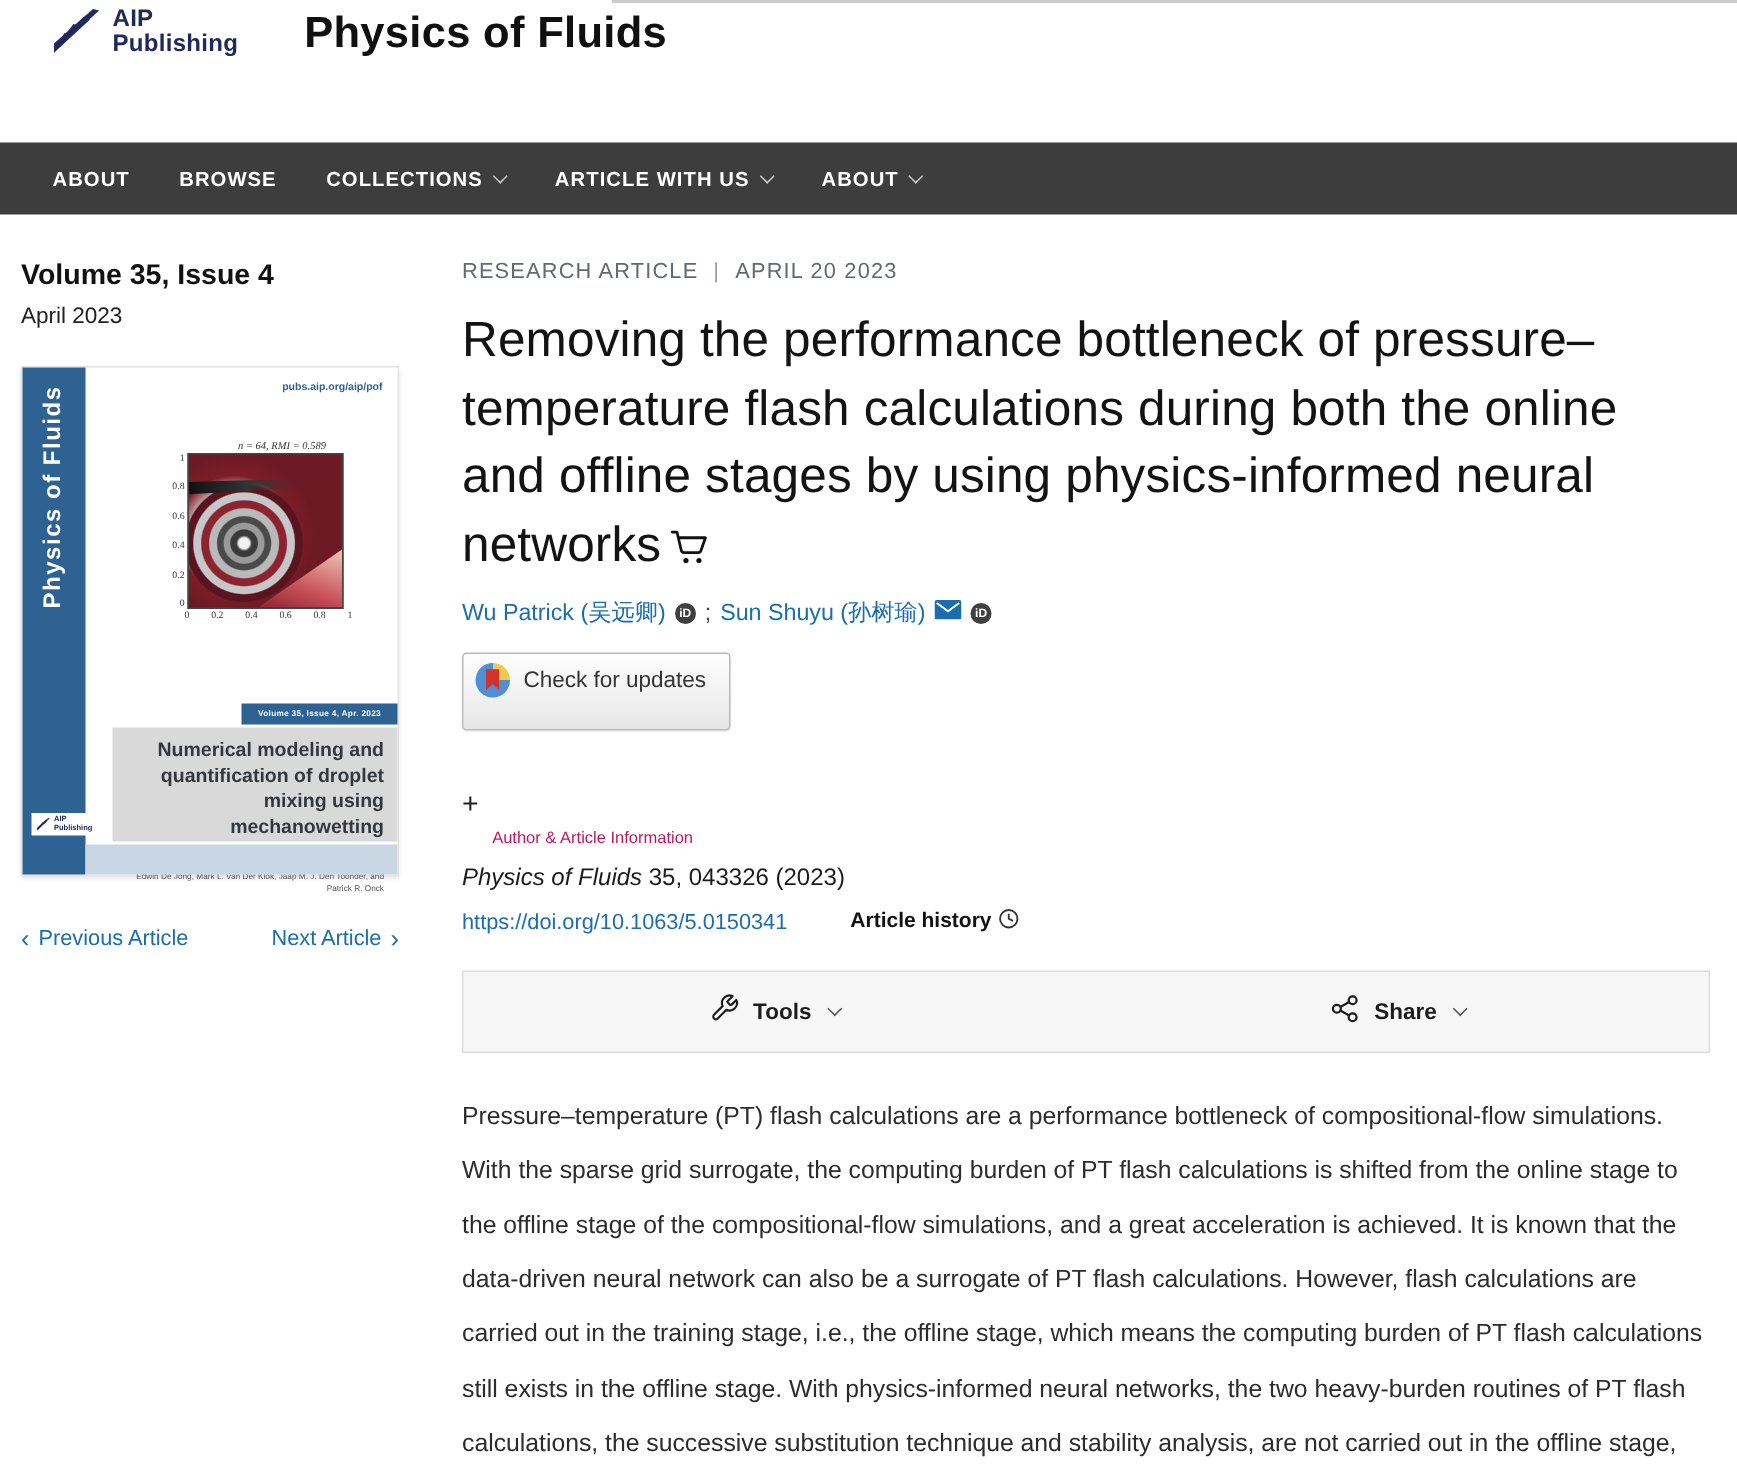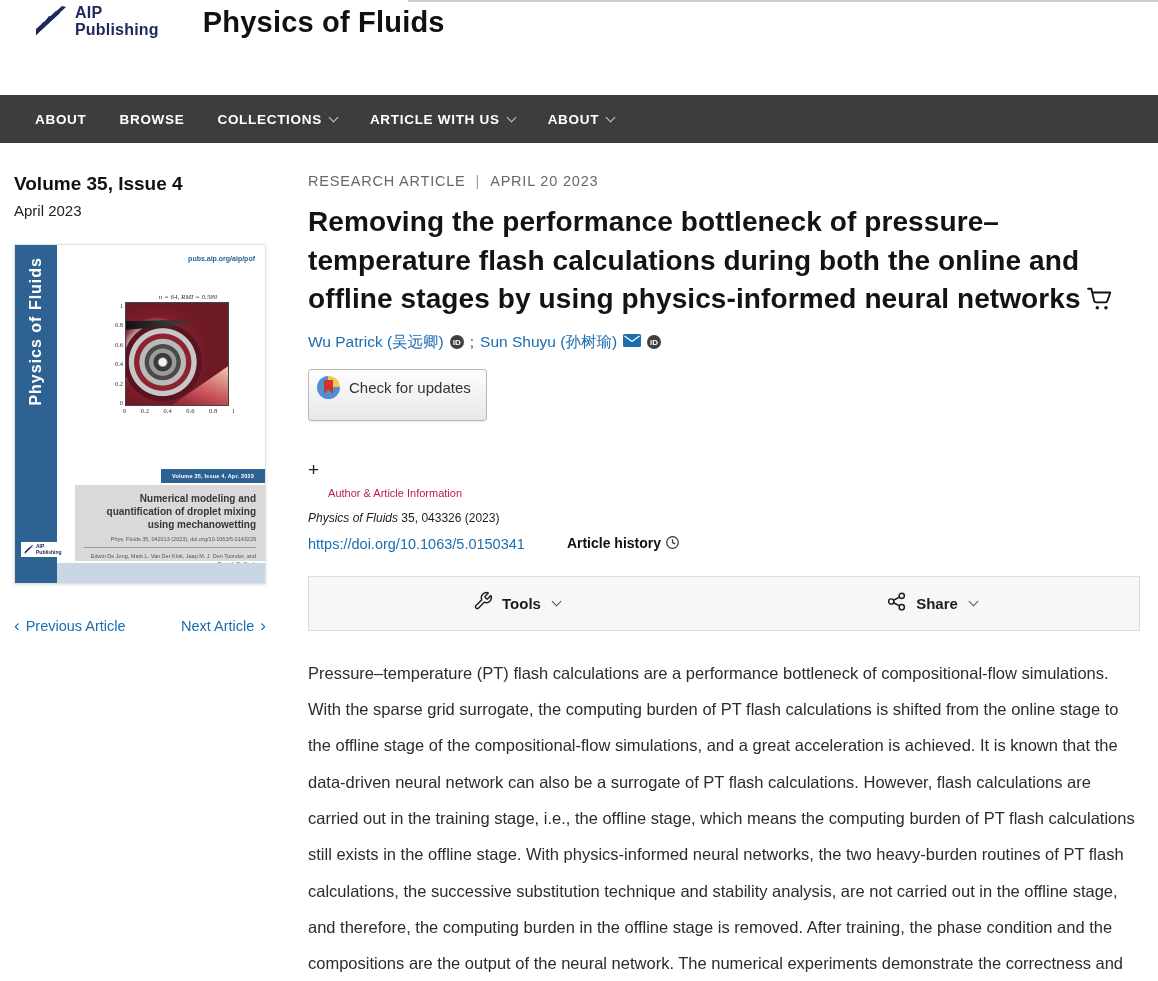--- a/index.html
+++ b/index.html
@@ -41,53 +41,53 @@
     background:
       radial-gradient(circle at 36% 58%, #f2f2f2 0 4%, #3a3a3a 6% 10%, #9a9a9a 11% 15%, #4a4a4a 16% 20%, #b9b9b9 21% 26%, #8c2330 27% 32%, #c7c7c7 33% 38%, #5a1420 39% 44%, transparent 45%),
       radial-gradient(circle at 30% 52%, #d9d9d9 0 30%, #7e1d29 44%, #6d1a24 60%),
       #6d1a24;
   }
   .plot-streak { position:absolute; left:0; top:16%; width:70%; height:10%; background:linear-gradient(90deg,#111 0%,#333 55%,transparent 100%); clip-path:polygon(0 20%,100% 0,100% 60%,0 100%); }
   .plot-wedge { position:absolute; right:0; bottom:0; width:55%; height:38%; background:linear-gradient(200deg,#f0c9b4 0%,#c8515a 60%,#8c2330 100%); clip-path:polygon(100% 0,100% 100%,0 100%); }
   .xticks { display:flex; justify-content:space-between; font-size:6.5px; color:#333; width:112px; margin-left:12px; margin-top:1px; }
   .issue-banner { position:absolute; right:0; top:224px; width:104px; height:14px; background:#2e6293; color:#fff; font-size:5.5px; font-weight:bold; display:flex; align-items:center; justify-content:center; letter-spacing:0.2px; }
   .featured-box { position:absolute; right:0; top:240px; left:60px; bottom:22px; background:#d9d9d9; padding:7px 9px 5px; text-align:right; }
-  .featured-title { font-size:10px; font-weight:bold; color:#33383d; line-height:1.3; }
+  .featured-title { font-size:13px; font-weight:bold; color:#33383d; line-height:1.3; }
   .featured-cite { font-size:5.5px; color:#555; margin-top:5px; }
   .featured-rule { border:none; border-top:1px solid #9a9a9a; margin:5px 0 4px; }
   .featured-authors { font-size:5.5px; color:#555; line-height:1.5; }
   .cover-strip { position:absolute; left:42px; right:0; bottom:0; height:20px; background:#c9d6e4; }
   .mini-logo { position:absolute; left:6px; bottom:26px; background:#fff; padding:2px 3px; display:flex; align-items:center; gap:2px; color:#20295c; }
   .mini-logo-text { font-size:5px; font-weight:bold; line-height:1.1; }
 
   .pn-links { margin-top:32px; width:252px; display:flex; justify-content:space-between; font-size:14.5px; }
   .pn-link { color:#1b6db0; cursor:pointer; display:flex; align-items:center; gap:6px; }
   .pn-arrow { font-size:17px; color:#1b6db0; }
 
   
   .eyebrow { font-size:14.5px; color:#63696e; letter-spacing:0.8px; display:flex; align-items:center; gap:10px; }
   .eyebrow-sep { color:#9aa0a6; font-weight:400; }
-  .article-title { margin-top:14px; font-size:28px; line-height:1.38; font-weight:bold; color:#131313; max-width:805px; letter-spacing:0.1px; }
+  .article-title { margin-top:14px; font-size:33px; line-height:1.38; font-weight:normal; color:#131313; max-width:805px; letter-spacing:0.1px; }
   .cart-icon { display:inline-block; vertical-align:-3px; margin-left:6px; }
   .authors { margin-top:10px; font-size:15.5px; display:flex; align-items:center; gap:6px; flex-wrap:wrap; }
   .author-link { color:#1b6db0; text-decoration:none; cursor:pointer; }
   .orcid-badge { width:14px; height:14px; border-radius:50%; background:#404040; color:#fff; font-size:8px; font-weight:bold; display:inline-flex; align-items:center; justify-content:center; cursor:pointer; }
   .author-sep { color:#444; }
   .mail-icon { display:inline-block; cursor:pointer; }
 
   .cfu-btn { margin-top:16px; display:inline-flex; align-items:center; gap:9px; padding:6px 15px 21px 8px; background:linear-gradient(#fefefe,#e7e7e7); border:1px solid #b9b9b9; border-radius:3px; box-shadow:0 1px 1px rgba(0,0,0,.08); cursor:pointer; }
   .cfu-icon { width:23px; height:23px; border-radius:50%; background:conic-gradient(#f3c850 0 90deg,#4f8fd4 90deg 360deg); position:relative; overflow:hidden; flex:none; }
   .cfu-icon::after { content:""; position:absolute; left:7px; top:4px; width:9px; height:14px; background:#d0342c; clip-path:polygon(0 0,100% 0,100% 100%,50% 70%,0 100%); }
   .cfu-label { font-size:15px; color:#333; }
 
   .author-info { margin-top:20px; display:flex; align-items:center; gap:9px; cursor:pointer; }
   .plus-glyph { font-size:19px; font-weight:400; color:#222; line-height:1; }
   .author-info-label { font-size:11px; color:#be185d;margin-top:46px; }
 
-  .citation { margin-top:12px; font-size:12px; color:#1c1c1c; }
+  .citation { margin-top:12px; font-size:16px; color:#1c1c1c; }
   .citation .jname { font-style:italic; }
   .doi-row { margin-top:10px; display:flex; align-items:center; }
   .doi-link { font-size:14.5px; color:#1b6db0; cursor:pointer; text-decoration:none; }
   .hist-link { margin-left:42px; display:flex; align-items:flex-start; gap:4px; cursor:pointer; }
   .hist-label { font-size:14px; font-weight:bold; color:#111; }
 
   .share-tools { margin-top:22px; border:1px solid #ddd; background:#f7f7f7; height:55px; display:flex; }
   .st-half { flex:1; display:flex; align-items:center; justify-content:center; gap:9px; cursor:pointer; }
   .st-label { font-size:15px; font-weight:bold; color:#1c1c1c; }
   .st-chev { width:7px; height:7px; border-right:1.6px solid #555; border-bottom:1.6px solid #555; transform:rotate(45deg); margin-top:-4px; margin-left:3px; }

